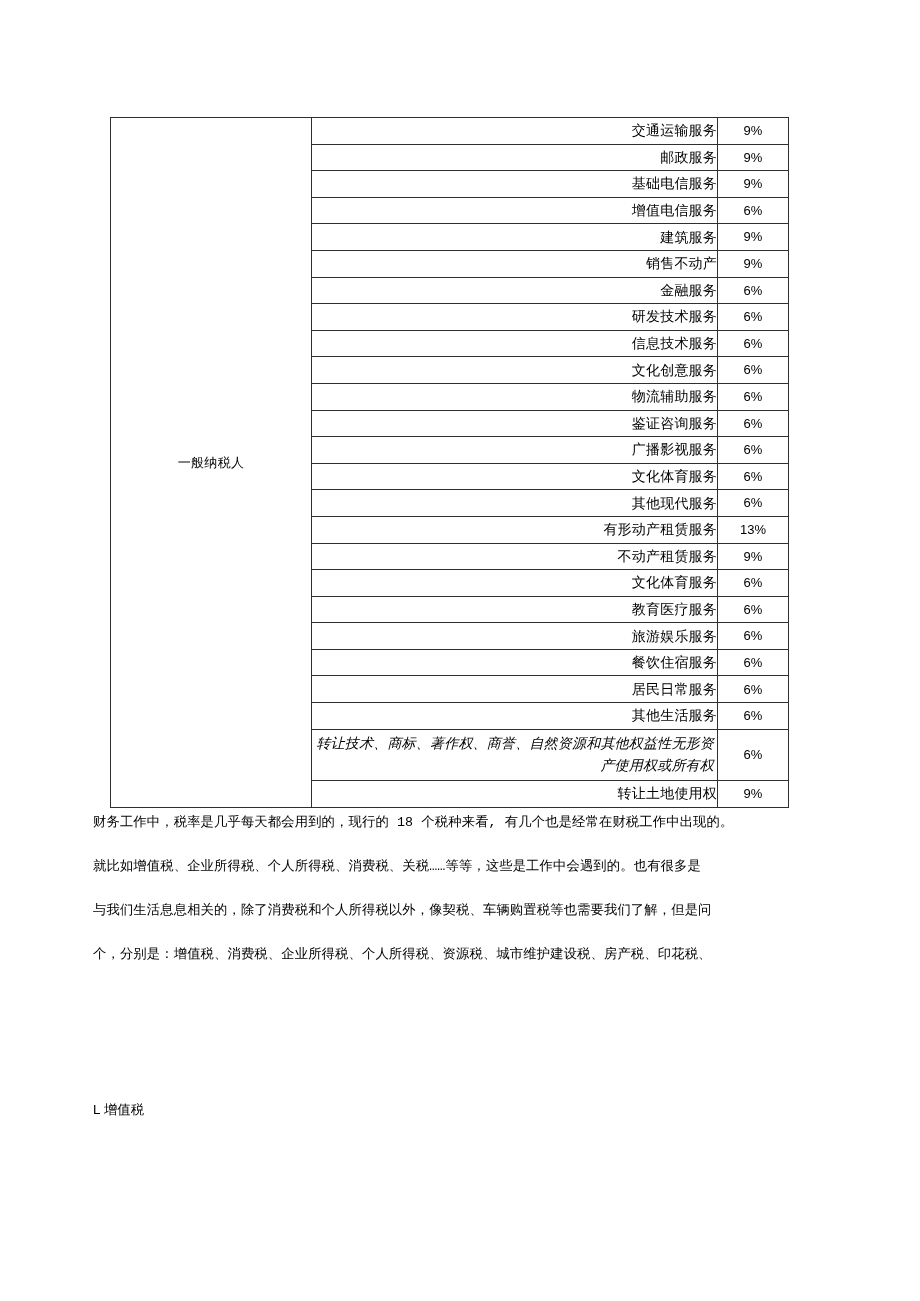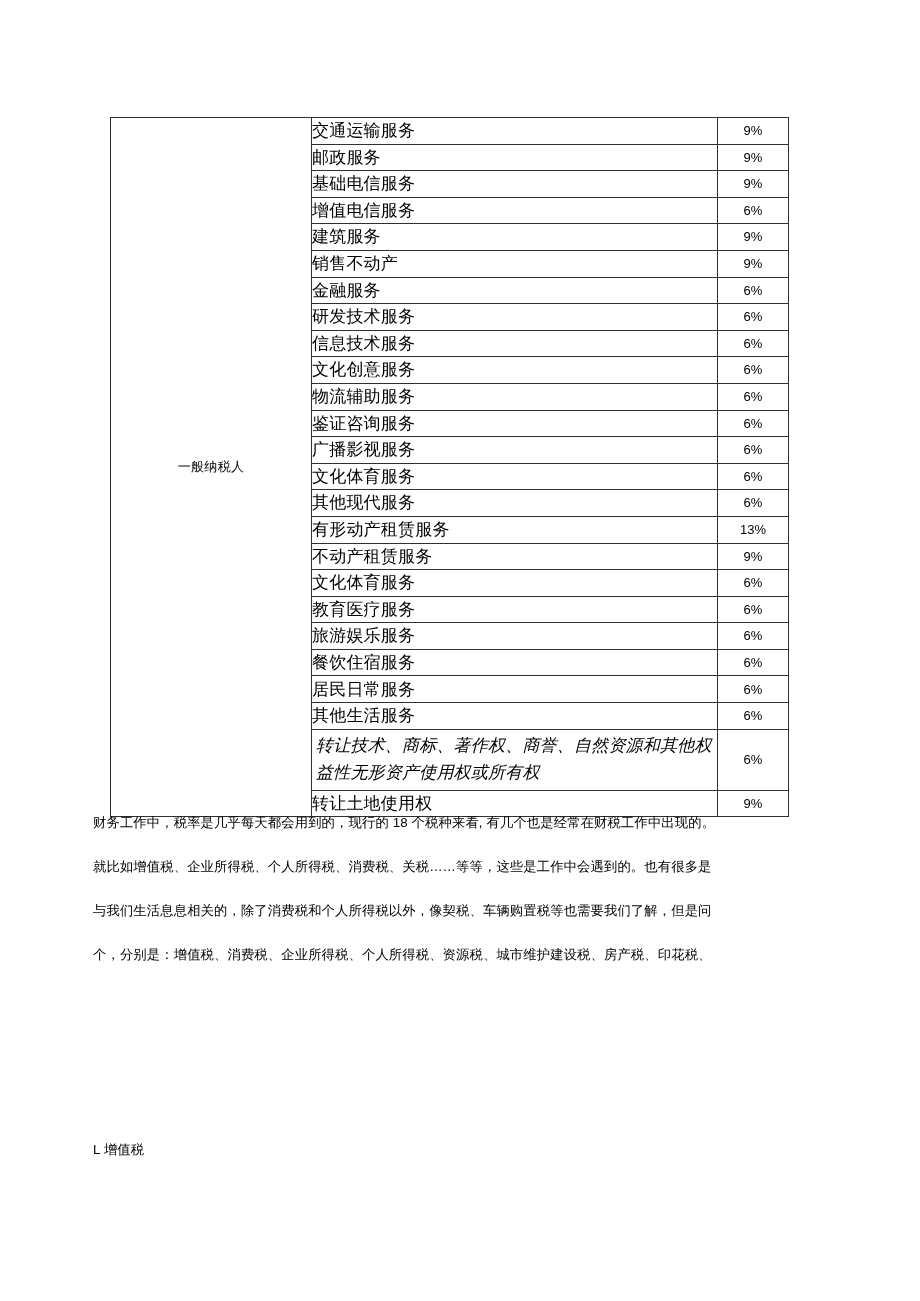--- a/index.html
+++ b/index.html
@@ -55,22 +55,22 @@
     text-align: center;
     vertical-align: middle;
     font-size: 13px;
     letter-spacing: 0.3px;
   }
 
   td.item-cell {
     width: 405px;
     height: 25.6px;
     padding: 0 0 0 4px;
-    text-align: left;
-    font-size: 17px;
+    text-align: right;
+    font-size: 14px;
     letter-spacing: 0.2px;
     white-space: nowrap;
   }
   td.item-cell.wrap {
     white-space: normal;
     height: auto;
     padding: 2px 3px 3px 4px;
     line-height: 1.62;
     font-style: italic;
   }
@@ -89,31 +89,31 @@
     top: 801px;
     width: 755px;
   }
   .body-text p.para-line {
     margin: 0;
     font-size: 13.3px;
     line-height: 44px;
     letter-spacing: 0.15px;
     white-space: nowrap;
     color: #000000;
+    font-family: Liberation Mono, monospace;
   }
   .heading-line {
     position: absolute;
     left: 93px;
     top: 1097px;
     font-size: 13.3px;
     line-height: 26px;
     letter-spacing: 0.15px;
     white-space: nowrap;
     color: #000000;
-    margin-top: 40px;
   }
 </style>
 </head>
 <body>
 
 <div class="page">
 
   <div class="rate-table-wrap">
     <table class="rate-table">
       <tbody id="table-body">

